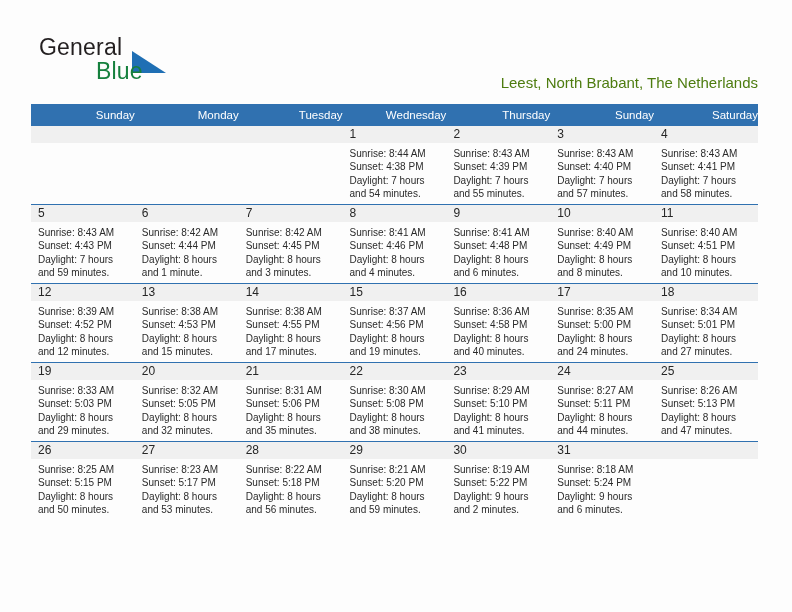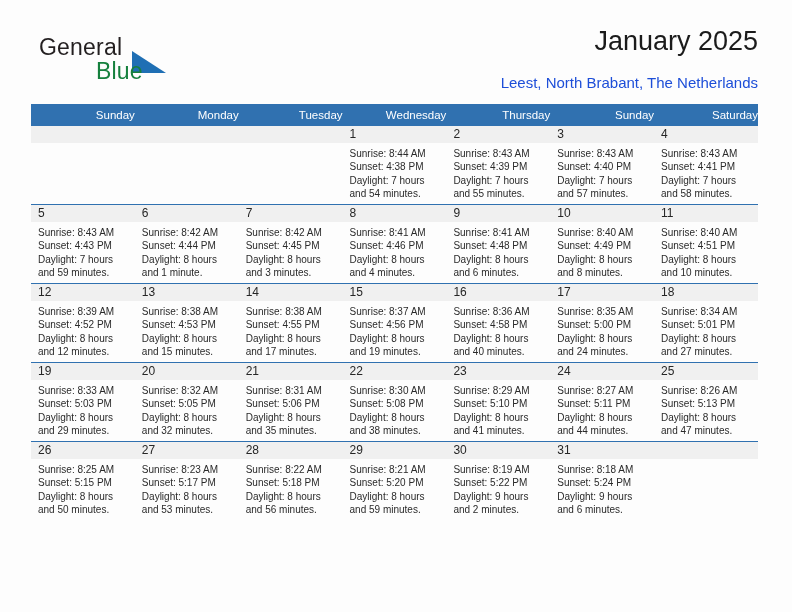--- a/index.html
+++ b/index.html
@@ -70,21 +70,21 @@
     font-size: 27px;
     color: #1b1b1b;
     text-align: right;
     white-space: nowrap;
   }
   .subtitle {
     position: absolute;
     right: 0;
     top: 48px;
     font-size: 15px;
-    color: #1d4ed8;
+    color: #4d7c0f;
     text-align: left;
     white-space: nowrap;
   }
 
   
   .calendar {
     position: absolute;
     left: 31px;
     top: 104px;
     width: 727px;
@@ -145,21 +145,20 @@
 <div class="page">
 
   <div class="topbar">
 
     <div class="logo">
       <span class="logo-general">General</span>
       <span class="logo-tri"></span>
       <span class="logo-blue">Blue</span>
     </div>
 
-    <div class="title">January 2025</div>
     <div class="subtitle">Leest, North Brabant, The Netherlands</div>
   </div>
 
   <div class="calendar">
     <table class="cal-table">
       <thead>
         <tr>
           <th>Sunday</th>
           <th>Monday</th>
           <th>Tuesday</th>

